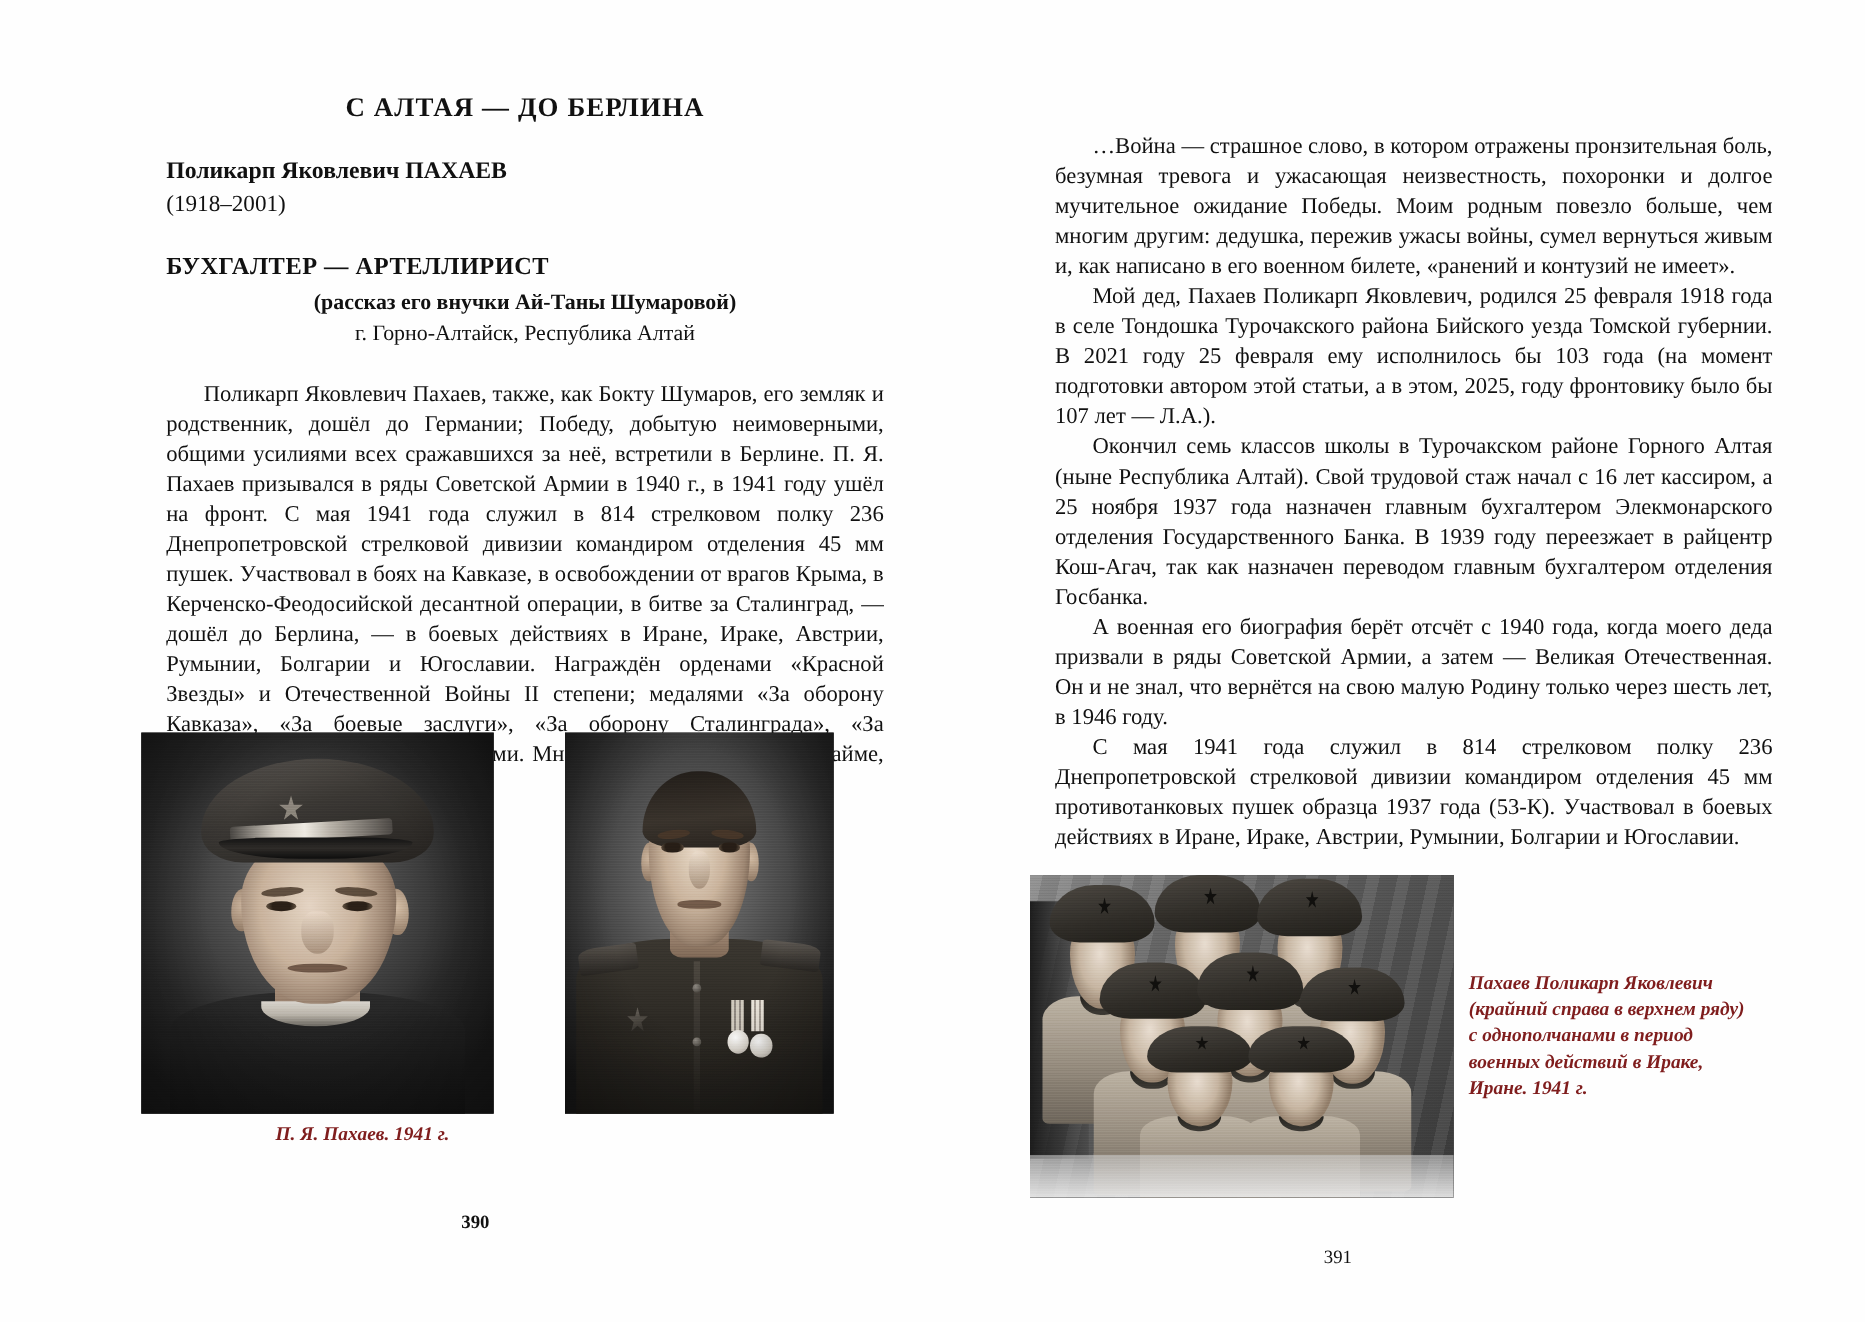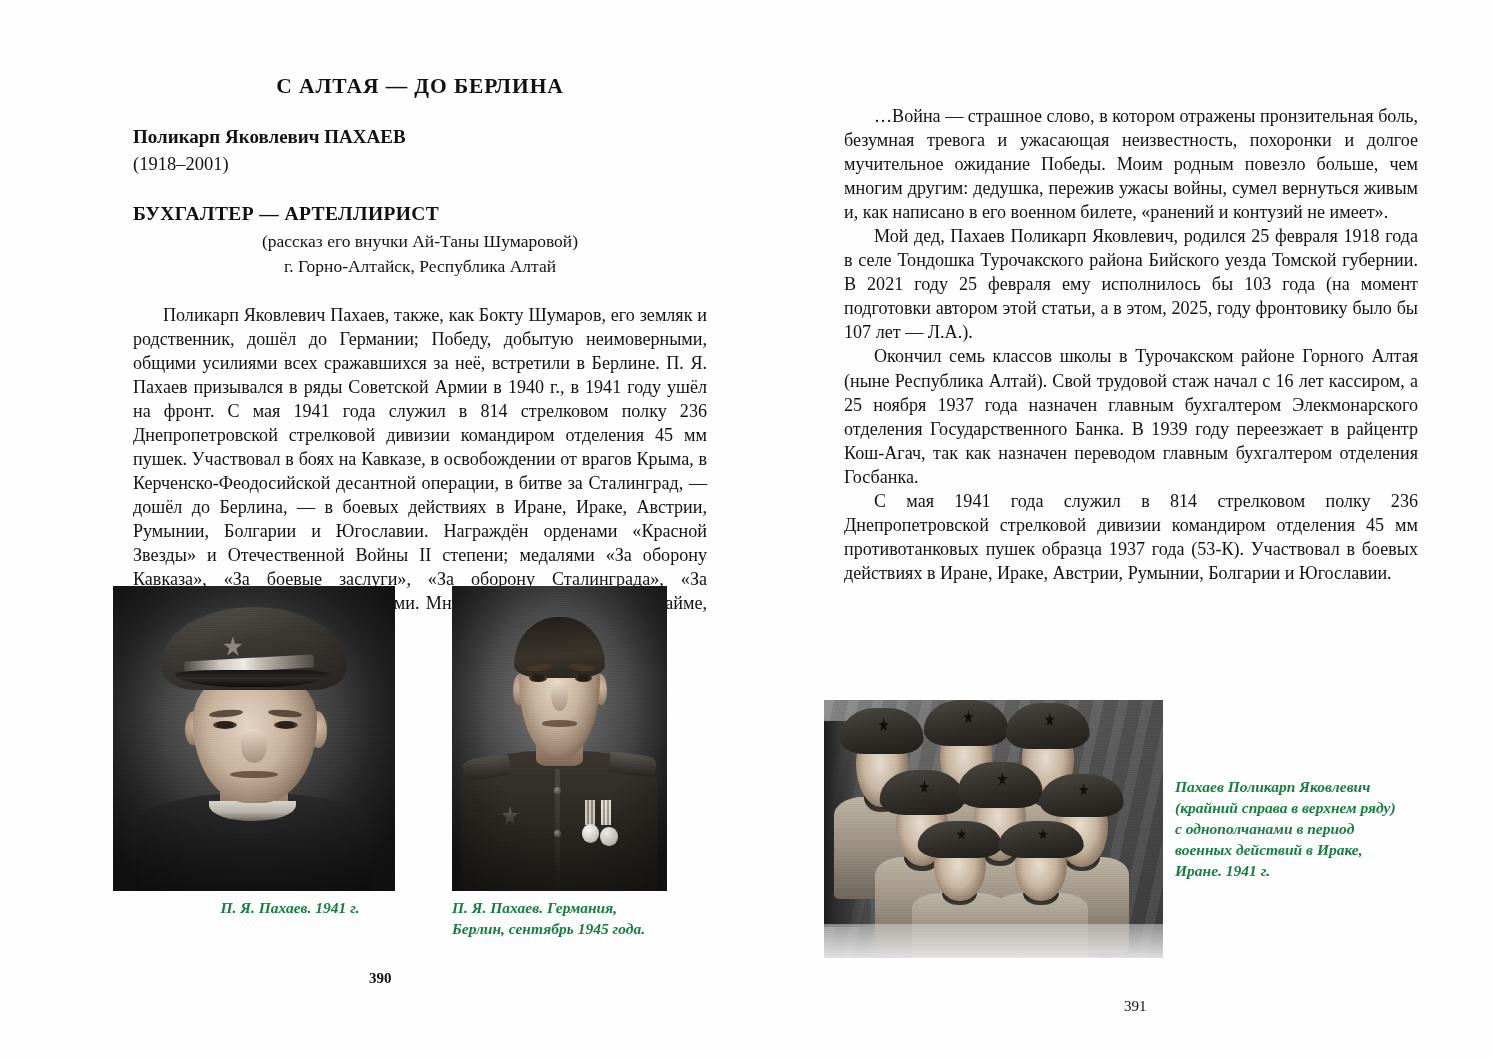--- a/index.html
+++ b/index.html
@@ -61,21 +61,21 @@
     font-size: 19.5px;
     font-weight: bold;
     text-align: left;
     letter-spacing: 0.4px;
     margin: 0;
     padding-top: 26px;
     line-height: 1.25;
   }
   .role-by {
     font-size: 17.5px;
-    font-weight: normal;
+    font-weight: bold;
     text-align: center;
     margin: 0;
     padding-top: 4px;
     line-height: 1.3;
   }
   .role-place {
     font-size: 17.5px;
     text-align: center;
     margin: 0;
     padding-top: 2px;
@@ -105,34 +105,34 @@
   .fig-portrait-2 { left: 452px; top: 586px; width: 215px; height: 305px; }
   .fig-group      { left: 824px; top: 700px; width: 339px; height: 258px; }
 
   .caption {
     position: absolute;
     font-family: "Liberation Serif", "DejaVu Serif", serif;
     font-style: italic;
     font-weight: bold;
     font-size: 15.5px;
     line-height: 21px;
-    color: #15803d;
+    color: #7f1d1d;
   }
   .cap-1 { left: 160px; top: 897px; width: 260px; text-align: center; }
   .cap-2 { left: 452px; top: 897px; width: 216px; text-align: left; }
   .cap-3 { left: 1175px; top: 776px; width: 224px; text-align: left; }
 
   
   .folio {
     position: absolute;
     font-size: 15px;
     color: #111;
   }
   .folio-left  { left: 369px; top: 970px; font-weight: bold; }
-  .folio-right { left: 1124px; top: 998px; }
+  .folio-right { left: 1059px; top: 998px; }
 
   
   .ph { position: absolute; }
 
   
   .p1-bg {
     position: absolute; inset: 0;
     background:
       radial-gradient(ellipse 70% 60% at 46% 42%, #6e6e6e 0%, #474747 38%, #2b2b2b 68%, #1b1b1b 100%);
   }
@@ -380,29 +380,29 @@
     <div class="p2-eye-l ph"></div>
     <div class="p2-eye-r ph"></div>
     <div class="p2-nose ph"></div>
     <div class="p2-mouth ph"></div>
     <div class="p2-vig ph"></div>
     <div class="grain"></div>
   </div>
 
   <div class="caption cap-1">П. Я. Пахаев. 1941 г.</div>
 
-  <div class="caption cap-2">П. Я. Пахаев. Германия, Берлин, сентябрь 1945 года.</div>
 
   <div class="folio folio-left">390</div>
 
   <div class="col col-right">
     <div class="body-block">
       <p class="body-para">…Война — страшное слово, в котором отражены пронзительная боль, безумная тревога и ужасающая неизвестность, похоронки и долгое мучительное ожидание Победы. Моим родным повезло больше, чем многим другим: дедушка, пережив ужасы войны, сумел вернуться живым и, как написано в его военном билете, «ранений и контузий не имеет».</p>
       <p class="body-para">Мой дед, Пахаев Поликарп Яковлевич, родился 25 февраля 1918 года в селе Тондошка Турочакского района Бийского уезда Томской губернии. В 2021 году 25 февраля ему исполнилось бы 103 года (на момент подготовки автором этой статьи, а в этом, 2025, году фронтовику было бы 107 лет — Л.А.).</p>
       <p class="body-para">Окончил семь классов школы в Турочакском районе Горного Алтая (ныне Республика Алтай). Свой трудовой стаж начал с 16 лет кассиром, а 25 ноября 1937 года назначен главным бухгалтером Элекмонарского отделения Государственного Банка. В 1939 году переезжает в райцентр Кош-Агач, так как назначен переводом главным бухгалтером отделения Госбанка.</p>
+      <p class="body-para">А военная его биография берёт отсчёт с 1940 года, когда моего деда призвали в ряды Советской Армии, а затем — Великая Отечественная. Он и не знал, что вернётся на свою малую Родину только через шесть лет, в 1946 году.</p>
       <p class="body-para">С мая 1941 года служил в 814 стрелковом полку 236 Днепропетровской стрелковой дивизии командиром отделения 45 мм противотанковых пушек образца 1937 года (53-К). Участвовал в боевых действиях в Иране, Ираке, Австрии, Румынии, Болгарии и Югославии.</p>
     </div>
   </div>
 
   <div class="figure fig-group">
     <div class="g-bg ph"></div>
     <div class="g-drape ph"></div>
     <div class="g-left-dark ph"></div>
 
     <div class="soldier sol-b1">

